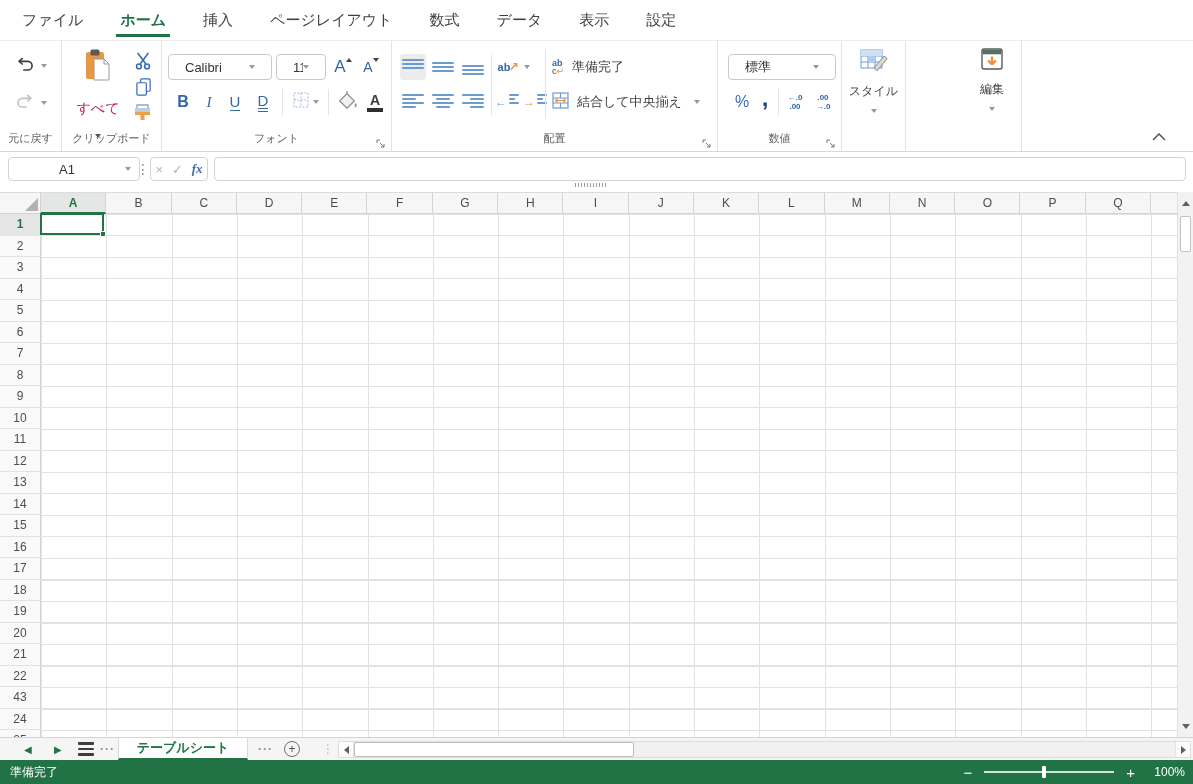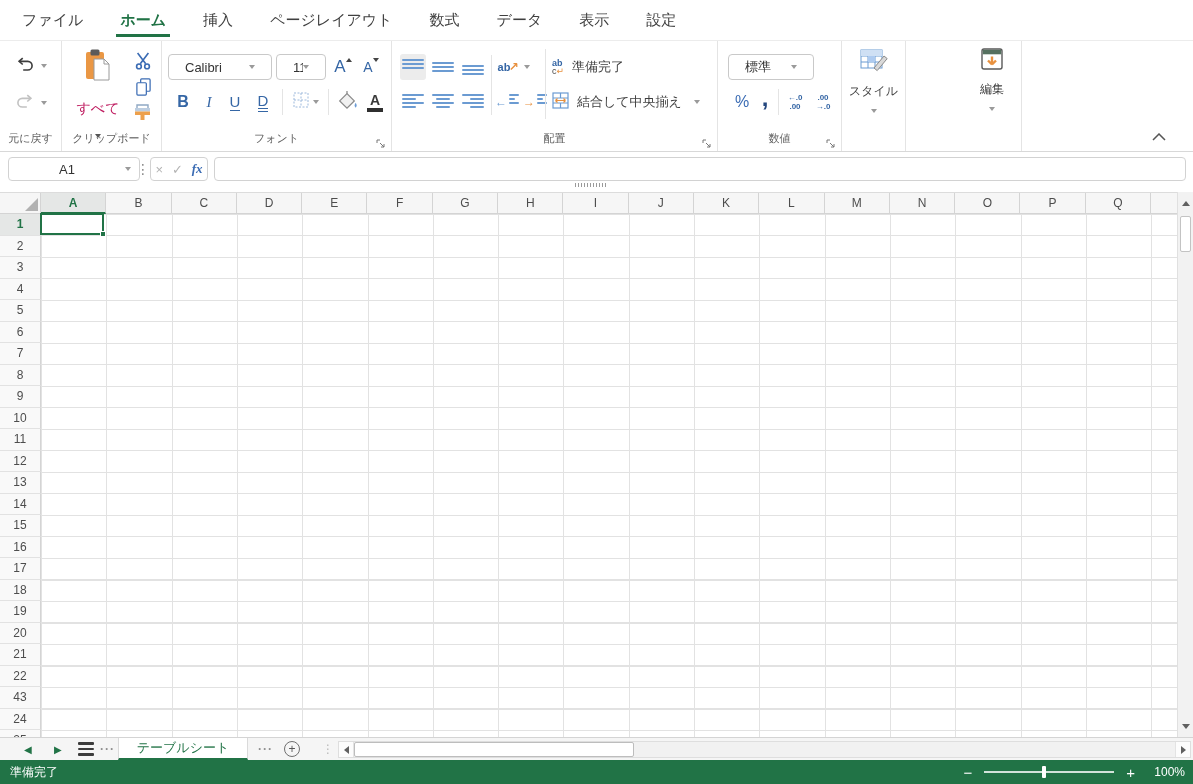--- a/index.html
+++ b/index.html
@@ -102,21 +102,21 @@
   .tri-right { width:0;height:0;border-top:4px solid transparent;border-bottom:4px solid transparent;border-left:5px solid #606060; }
   #vthumb { position:absolute; left:2px; top:24px; width:11px; height:36px; background:#fff;
     border:1px solid #c3c3c3; border-radius:2px; cursor:pointer; }
 
   
   #tabbar { position:absolute; left:0; top:737px; width:100%; height:23px; background:#f5f5f5;
     border-top:1px solid #d4d4d4; font-size:13px; }
   .tb { position:absolute; top:0; height:100%; display:flex; align-items:center; cursor:pointer; }
   #sheet-tab { left:118px; width:130px; background:#fff; justify-content:center;
     border-left:1px solid #dadada; border-right:1px solid #dadada; border-bottom:2px solid #217346;
-    color:#217346; font-weight:normal; }
+    color:#217346; font-weight:bold; }
   .nav-glyph { color:#217346; font-size:10px; }
   .dots3 { color:#8f8f8f; font-size:12px; letter-spacing:1px; font-weight:bold; }
   #hamburger { left:76px; width:20px; flex-direction:column; gap:3px; justify-content:center; }
   #hamburger i { width:16px; height:2.4px; background:#3c3c3c; border-radius:1px; }
   #add-sheet { left:284px; width:16px; height:16px; top:3px; border:1px solid #6f6f6f;
     border-radius:50%; color:#555; font-size:12px; line-height:13px; justify-content:center; }
   #tab-vdots { left:322px; color:#b9b9b9; font-size:12px; }
   #hscroll { position:absolute; left:338px; right:2px; top:3px; height:17px; background:#f1f1f1;
     border:1px solid #dedede; }
   #hscroll .h-left { position:absolute; left:0; top:0; width:15px; height:15px; background:#fcfcfc;
@@ -374,21 +374,21 @@
     <div class="rg-label">配置</div>
     <div class="launcher">
       <svg width="10" height="10" viewBox="0 0 10 10">
           <path d="M1 4 V1 H4" fill="none" stroke="#777"></path>
           <path d="M4 4 L8 8 M8 5 V8 H5" fill="none" stroke="#777"></path>
         </svg>
     </div>
   </div>
 
   <div class="rgroup" style="left:718px;width:124px;">
-    <div class="combo" style="left:10px;top:13px;width:86px;">
+    <div class="combo" style="left:10px;top:13px;width:108px;">
       <span class="cval">標準</span>
       <span class="dar gray"></span>
     </div>
     <div class="rbtn abs" style="left:12px;top:48px;width:24px;height:26px;">
       <span style="font-size:16px;color:#3b6cb4;">%</span>
     </div>
     <div class="rbtn abs" style="left:38px;top:44px;width:18px;height:26px;">
       <span style="font-size:24px;font-weight:bold;color:#24477e;line-height:10px;">,</span>
     </div>
     <div class="vline" style="left:60px;top:48px;height:26px;"></div>

